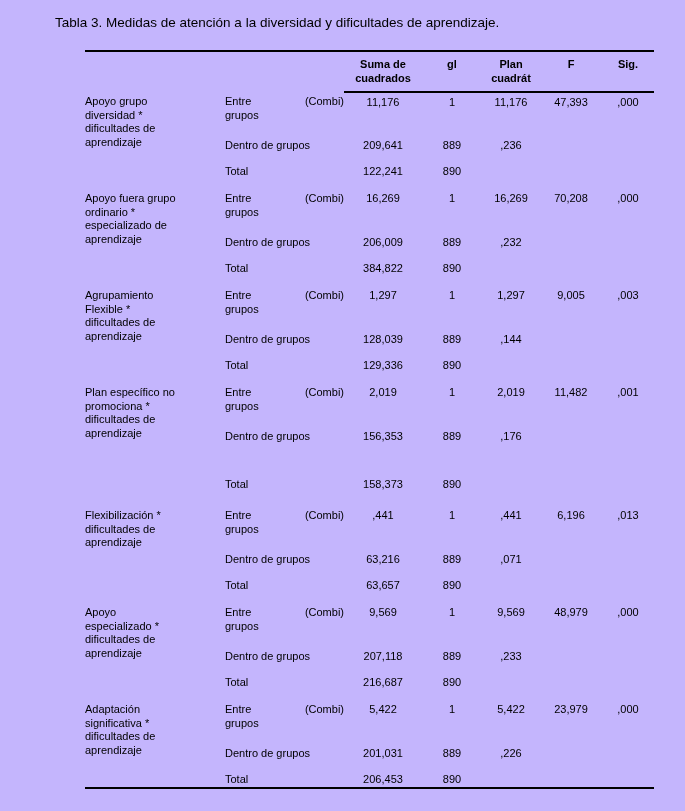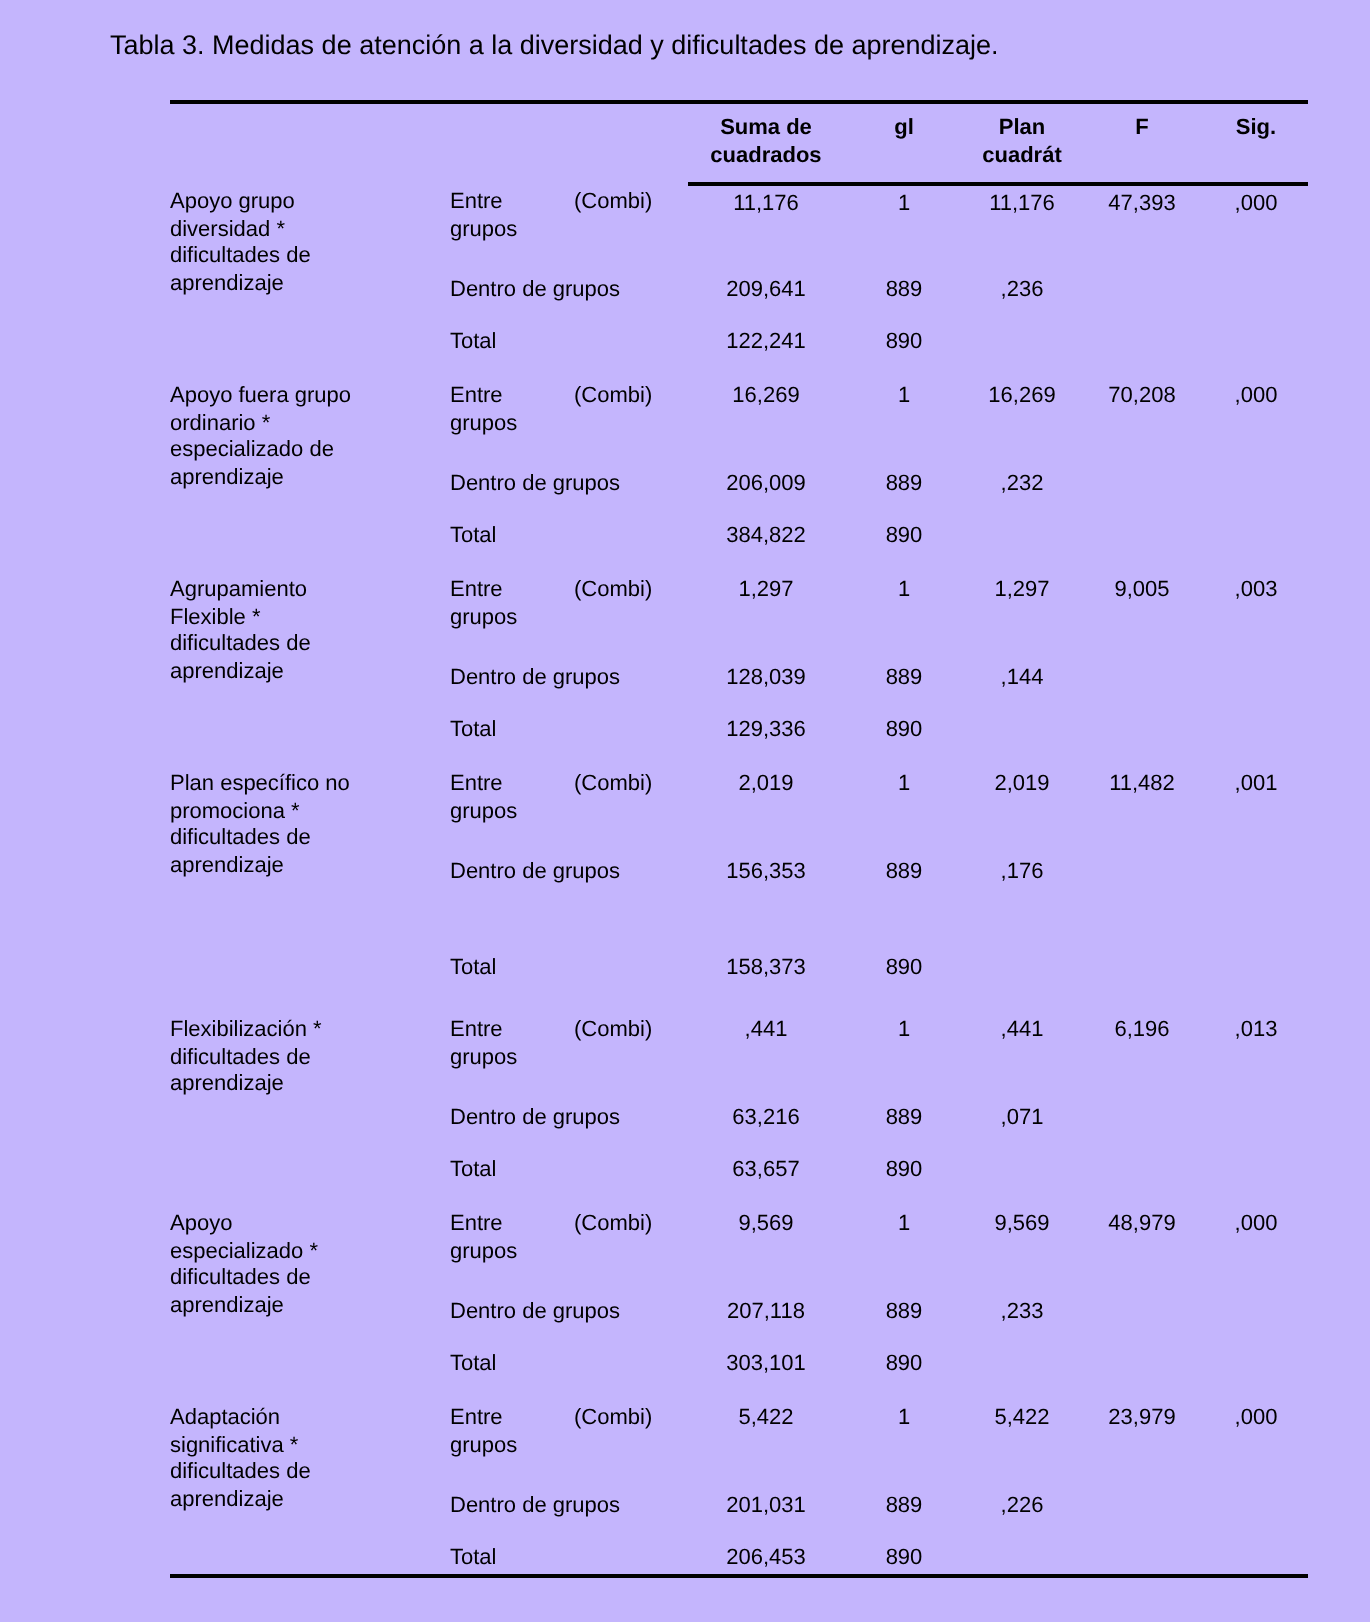--- a/index.html
+++ b/index.html
@@ -53,21 +53,21 @@
     white-space: pre-line;
     font-size: 11px;
   }
   thead th.h-num { border-bottom: 2px solid #000000; }
   thead td.h-empty { border-bottom: none; }
 
   tbody td { vertical-align: top; text-align: left; }
   .c-num { text-align: center; }
   .c-label { white-space: pre-line; padding-right: 18px; }
   .c-source { white-space: pre-line; }
-  .c-combi { text-align: left; }
+  .c-combi { text-align: right; }
 
   tr.row-entre  { height: 45px; }
   tr.row-entre td { padding-top: 3px; }
   tr.row-dentro { height: 26px; }
   tr.row-dentro td, tr.row-total td { padding-top: 2px; }
   tr.row-dentro.tall { height: 48px; }
   tr.row-total  { height: 26px; }
   tr.row-total.tall-after { height: 30px; }
   tbody tr:last-child { height: 15px; }
 </style>
@@ -273,21 +273,21 @@
   <tr class="row-dentro">
     <td class="c-source" colspan="2">Dentro de grupos</td>
     <td class="c-num">207,118</td>
     <td class="c-num">889</td>
     <td class="c-num">,233</td>
     <td class="c-num"></td>
     <td class="c-num"></td>
   </tr>
   <tr class="row-total">
     <td class="c-source" colspan="2">Total</td>
-    <td class="c-num">303,101</td>
+    <td class="c-num">216,687</td>
     <td class="c-num">890</td>
     <td class="c-num"></td>
     <td class="c-num"></td>
     <td class="c-num"></td>
   </tr>
 
   <tr class="row-entre">
     <td class="c-label" rowspan="3">Adaptación
 significativa *
 dificultades de

